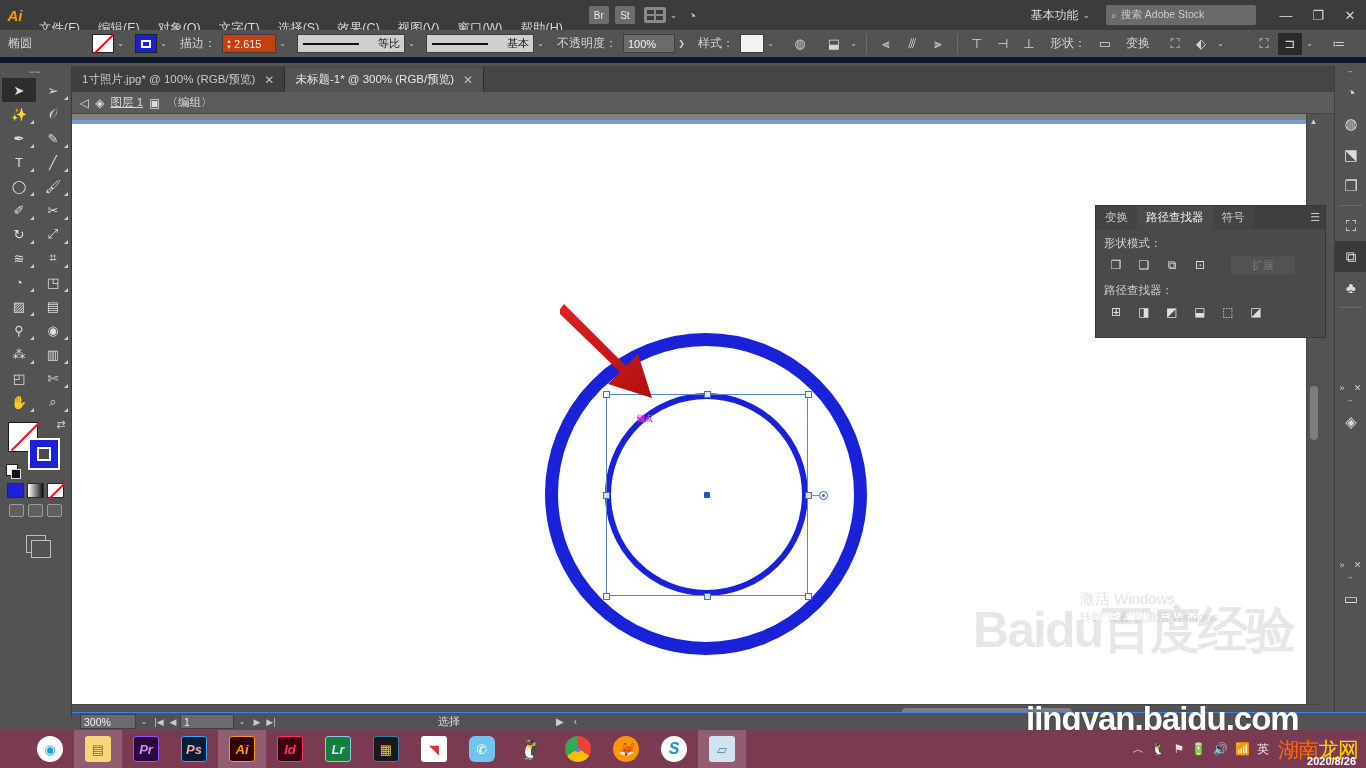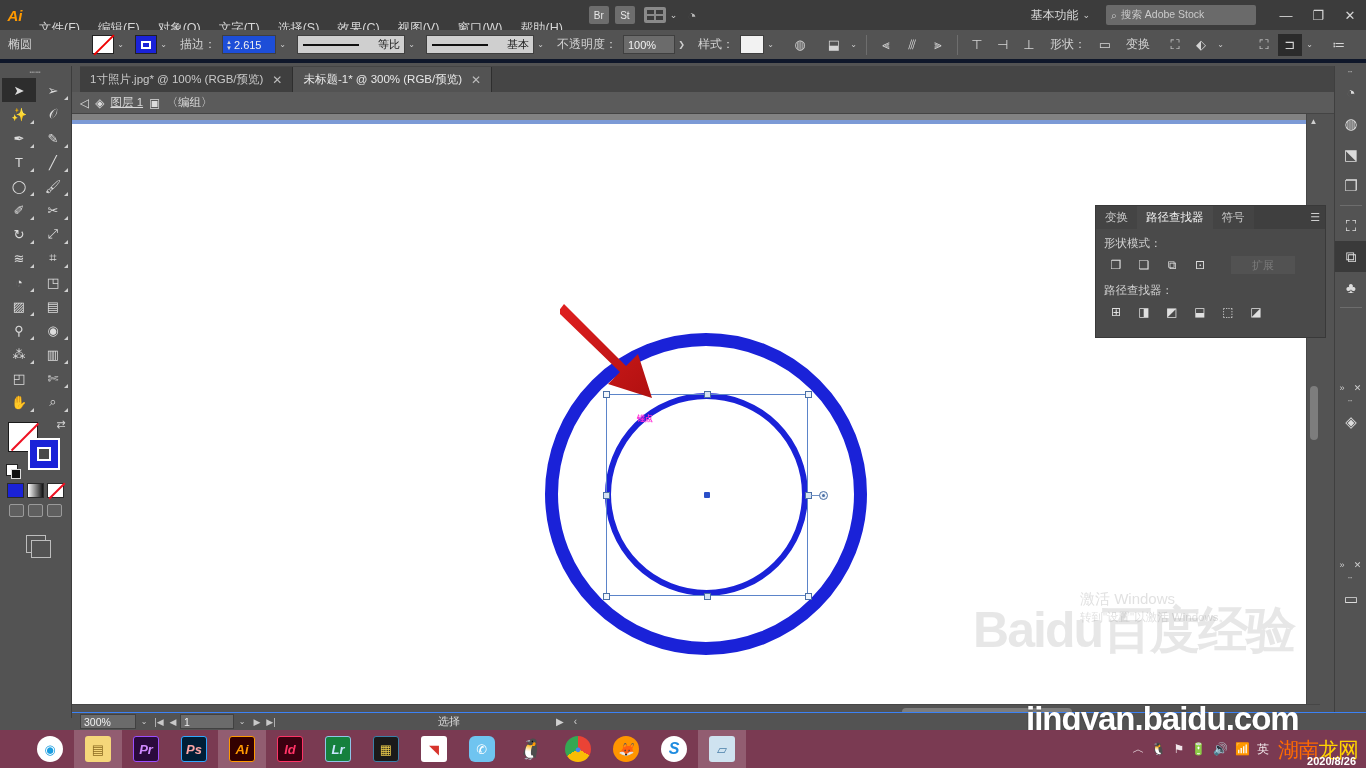--- a/index.html
+++ b/index.html
@@ -55,21 +55,21 @@
   }
   .winbtns { display: flex; margin-left: 14px; }
   .winbtn {
     width: 32px; height: 30px; display: flex; align-items: center;
     justify-content: center; font-size: 13px; color: #d6d6d6;
   }
 
   
   .optbar {
     position: absolute; left: 0; top: 30px; width: 1366px; height: 33px;
-    background: #535353; border-bottom: 4px solid #0f172a;
+    background: #535353; border-bottom: 6px solid #0f172a;
     display: flex; align-items: center; padding-left: 8px;
   }
   .opt-label { font-size: 12px; color: #d2d2d2; margin-right: 6px; white-space: nowrap; }
   .swatch-none {
     width: 22px; height: 19px; background: #fff; border: 1px solid #222;
     position: relative;
   }
   .swatch-none::after {
     content:""; position:absolute; left:-3px; top:8px; width:28px; height:2px;
     background:#e00; transform: rotate(-45deg); transform-origin:center;
@@ -79,21 +79,21 @@
     display:flex; align-items:center; justify-content:center;
   }
   .swatch-stroke i {
     width: 10px; height: 8px; background: #1a22d8; border: 2px solid #fff; display:block;
   }
   .dd-arrow {
     width: 13px; height: 19px; display: flex; align-items: center;
     justify-content: center; font-size: 8px; color: #d0d0d0;
   }
   .numfield {
-    height: 19px; background: #1d4ed8; border: 1px solid #3f3f3f;
+    height: 19px; background: #c2410c; border: 1px solid #3f3f3f;
     display: flex; align-items: center; padding: 0 3px; font-size: 11px;
     color: #f0f0f0; min-width: 54px;
   }
   .spin { display: flex; flex-direction: column; margin-right: 2px; font-size: 6px; line-height: 6px; color: #d8d8d8; }
   .stroke-sel {
     height: 19px; width: 108px; background: #cfcfcf; border: 1px solid #3f3f3f;
     display: flex; align-items: center; justify-content: flex-end;
     padding: 0 4px; font-size: 11px; color: #1c1c1c; position: relative;
   }
   .stroke-sel::before {
@@ -107,21 +107,21 @@
   .style-swatch { width: 24px; height: 19px; background: #f2f2f2; border: 1px solid #3f3f3f; }
   .tb-ic {
     width: 24px; height: 22px; display: flex; align-items: center;
     justify-content: center; color: #d5d5d5; margin: 0 1px; font-size: 13px;
   }
   .tb-ic.active { background: #2b2b2b; }
   .vsep { width: 1px; height: 20px; background: #6e6e6e; margin: 0 6px; }
 
   
   .tabbar {
-    position: absolute; left: 80px; top: 66px; width: 1262px; height: 26px;
+    position: absolute; left: 72px; top: 66px; width: 1262px; height: 26px;
     background: #454545; display: flex; align-items: flex-end;
   }
   .doctab {
     height: 25px; display: flex; align-items: center; padding: 0 10px;
     font-size: 11.5px; color: #c9c9c9; background: #3f3f3f;
     border-right: 1px solid #2e2e2e; white-space: nowrap;
   }
   .doctab.active { background: #535353; color: #e8e8e8; }
   .tab-x { margin-left: 9px; font-size: 12px; color: #bdbdbd; }
 

